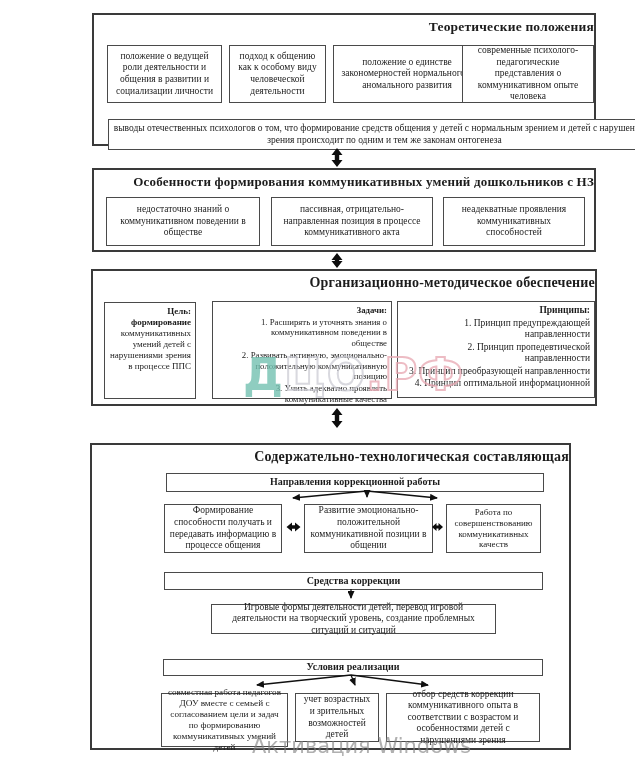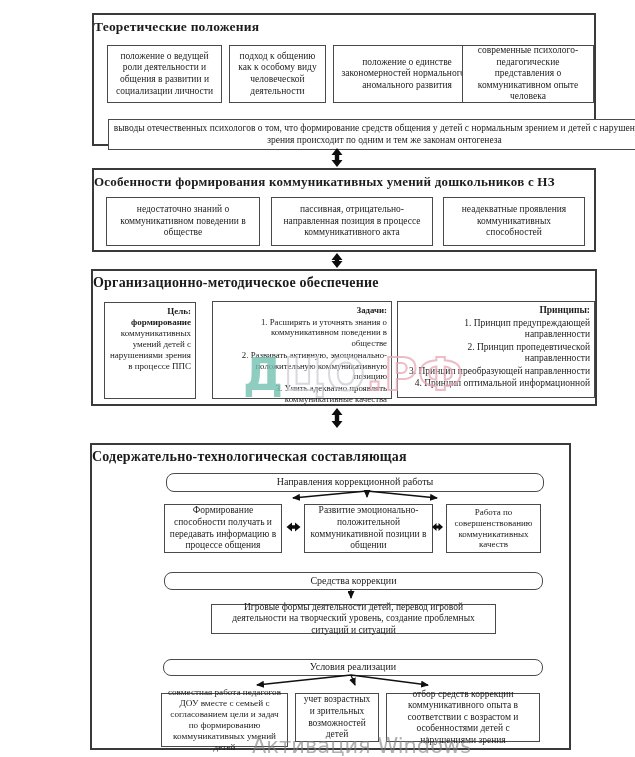--- a/index.html
+++ b/index.html
@@ -1,27 +1,27 @@
 <!DOCTYPE html>
 <html><head>
 <meta charset="utf-8">
 <style>
   html,body{margin:0;padding:0;background:#ffffff;}
   .page{
     position:relative;width:635px;height:757px;background:#ffffff;
     font-family:"Liberation Serif","DejaVu Serif",serif;color:#1c1c1c;overflow:hidden;
   }
   .sec{position:absolute;border:2px solid #3a3a3a;background:#fff;box-sizing:border-box;}
-  .sec-title{position:absolute;left:0;top:4px;width:100%;text-align:left;
+  .sec-title{position:absolute;left:0;top:4px;width:100%;text-align:right;
     font-weight:bold;font-size:13.5px;letter-spacing:.2px;}
   .box{position:absolute;border:1px solid #4a4a4a;background:#fff;box-sizing:border-box;
     font-size:9.5px;line-height:1.22;padding:3px 4px;}
   .center{display:flex;align-items:center;justify-content:center;text-align:center;}
   .left{display:block;text-align:right;}
-  .hdr{font-weight:normal;font-size:10px;display:flex;align-items:center;justify-content:center;text-align:right;border-radius:8px;}
+  .hdr{font-weight:bold;font-size:10px;display:flex;align-items:center;justify-content:center;text-align:right;}
   .small{font-size:8.8px;padding-left:23px;}
   .p{margin:0 0 1px 0;}
   .arrows{position:absolute;left:0;top:0;width:635px;height:757px;pointer-events:none;}
   .thin{stroke:#101010;stroke-width:1.3;fill:none;}
   .solid{fill:#0d0d0d;}
   .wm-dco{position:absolute;left:243px;top:352px;font-family:"DejaVu Sans","Liberation Sans",sans-serif;
     font-weight:bold;font-size:45px;line-height:1;letter-spacing:1px;pointer-events:none;}
   .wm-d{color:rgba(111,191,174,0.78);}
   .wm-tso{color:rgba(255,255,255,0.05);-webkit-text-stroke:2px rgba(203,203,210,0.72);}
   .wm-rf{color:rgba(255,255,255,0.05);-webkit-text-stroke:2px rgba(232,169,180,0.78);}

